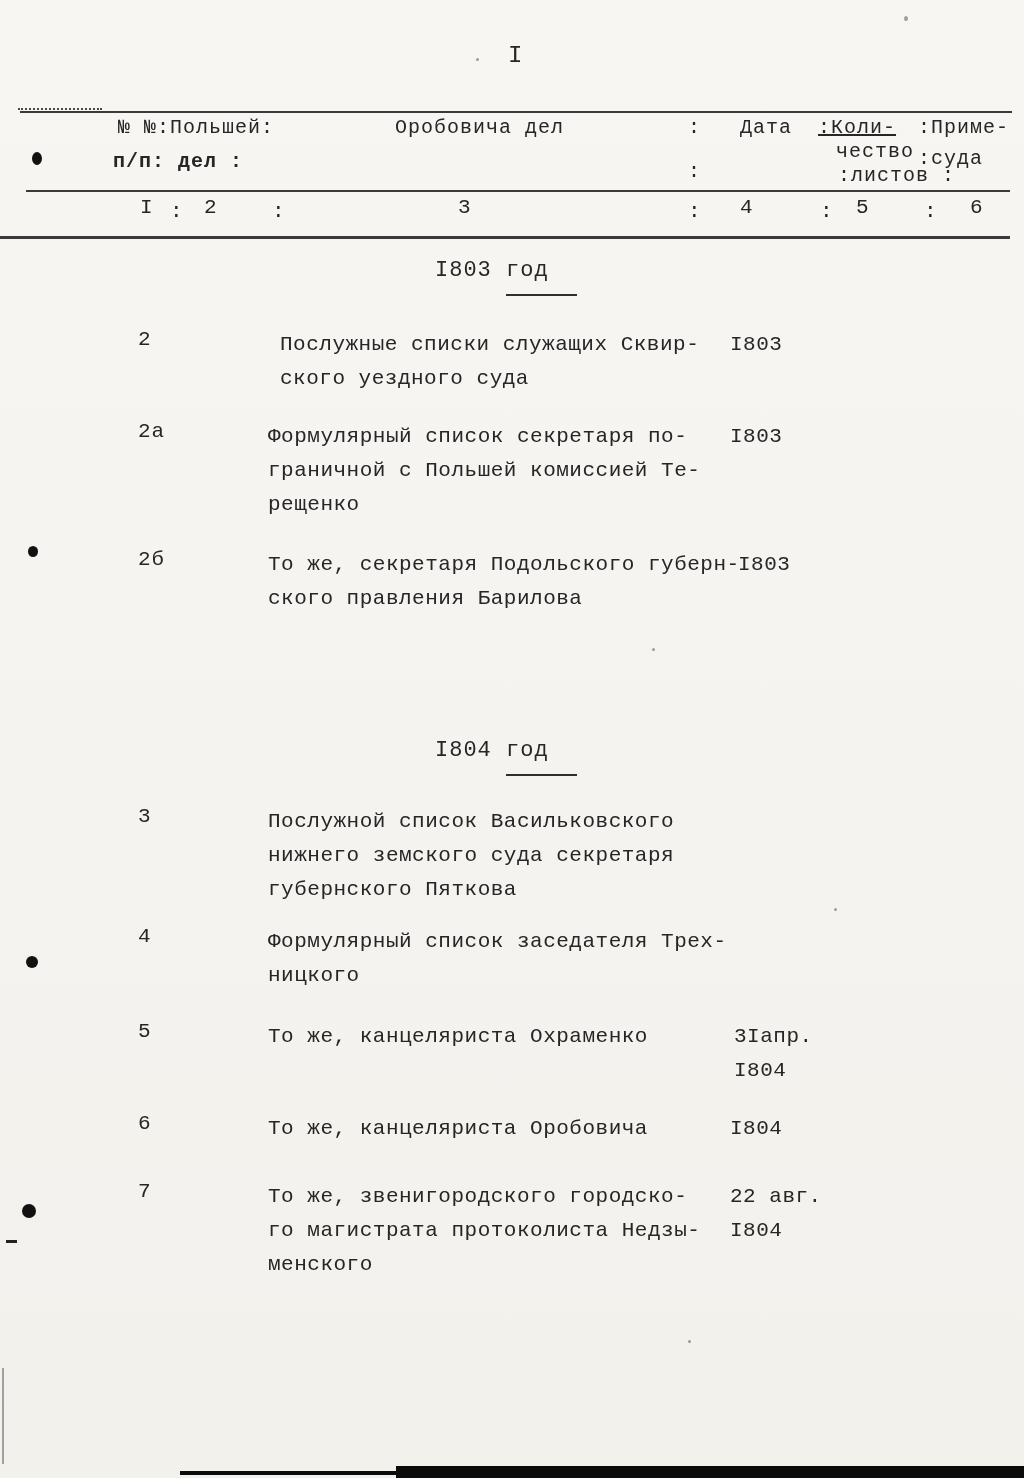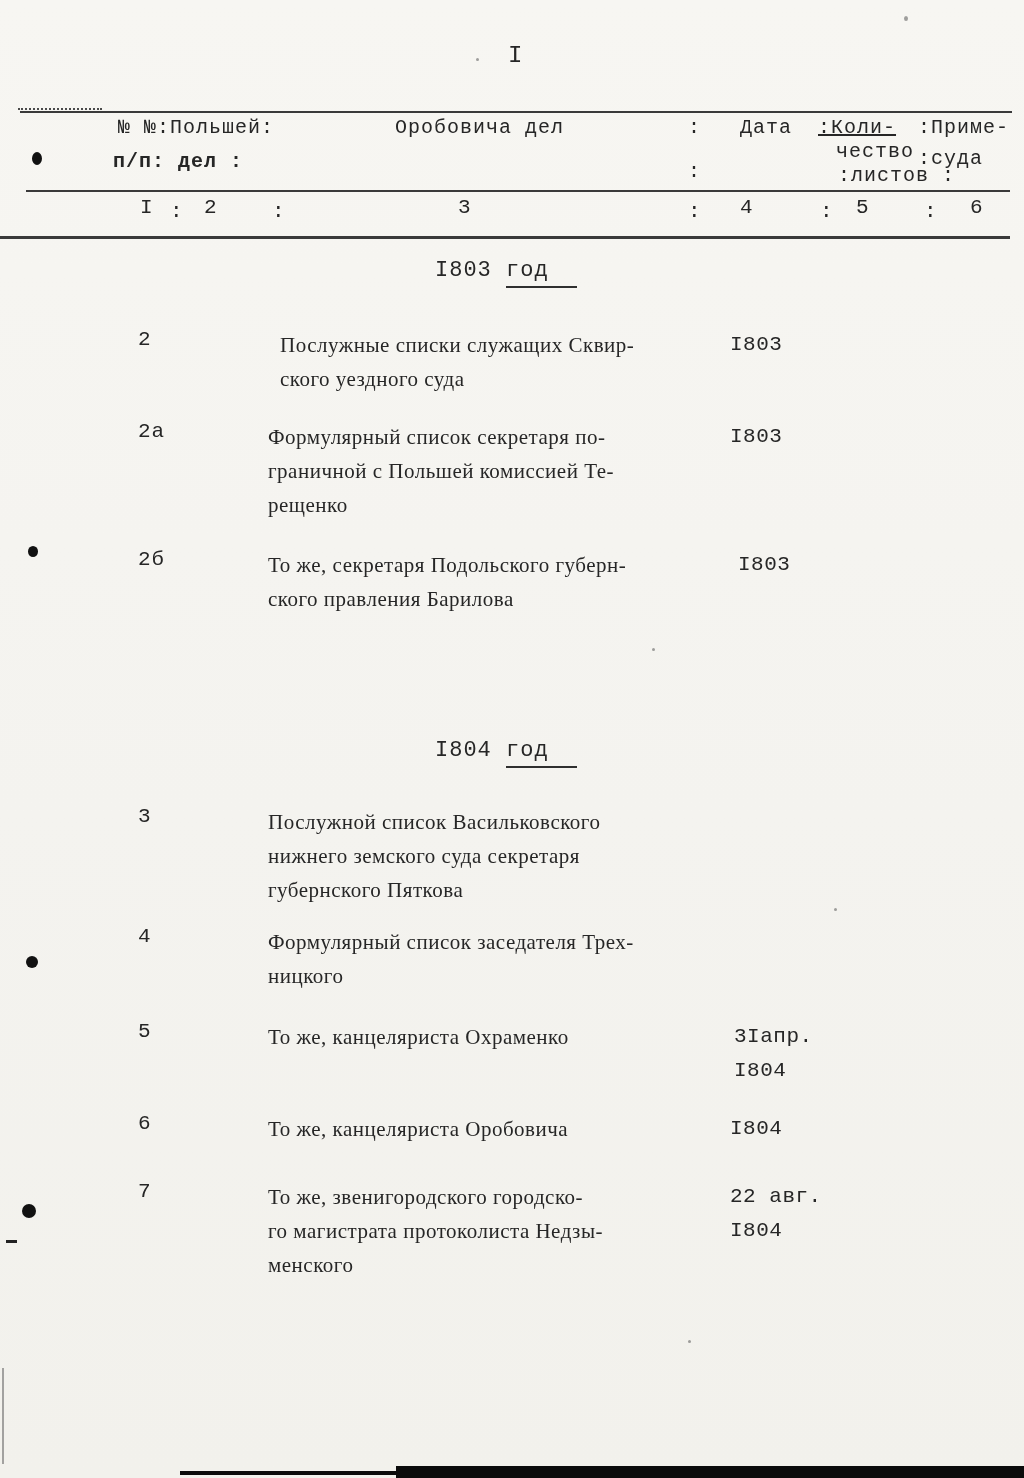--- a/index.html
+++ b/index.html
@@ -11,24 +11,24 @@
     font-family:"Liberation Mono","DejaVu Sans Mono",monospace;
     color:#262626;
     overflow:hidden;
   }
   .abs{position:absolute;white-space:pre-line;}
   .hdr{font-size:20px;letter-spacing:1px;line-height:24px;}
   .colnum{font-size:21px;letter-spacing:1px;}
   .rule{position:absolute;background:#3a3a3a;}
   .rule-dotted{position:absolute;border-top:2px dotted #4a4a4a;}
   .section-heading{position:absolute;font-size:22px;letter-spacing:1px;}
-  .underlined{border-bottom:2px solid #2f2f2f;padding-right:28px;padding-bottom:3px;}
+  .underlined{border-bottom:2px solid #2f2f2f;padding-right:28px;padding-bottom:11px;}
   .entry{position:absolute;left:0;width:1024px;font-size:21px;}
   .entry .num{position:absolute;left:138px;top:0;letter-spacing:1px;}
-  .entry .title{position:absolute;left:268px;top:0;width:480px;line-height:34px;letter-spacing:0.5px;white-space:pre-line;font-family:Liberation Serif, serif;}
+  .entry .title{position:absolute;left:268px;top:0;width:480px;line-height:34px;letter-spacing:0.5px;white-space:pre-line;}
   .entry .date{position:absolute;left:730px;top:0;width:130px;line-height:34px;letter-spacing:0.5px;white-space:pre-line;}
   .ink{position:absolute;background:#111;border-radius:50%;}
   .speck{position:absolute;background:#555;border-radius:50%;opacity:.55;}
   .bbar{position:absolute;background:#0b0b0b;}
   .edge-line{position:absolute;background:#6d6d6d;opacity:.6;}
 </style>
 </head>
 <body>
 
 <div class="page">

